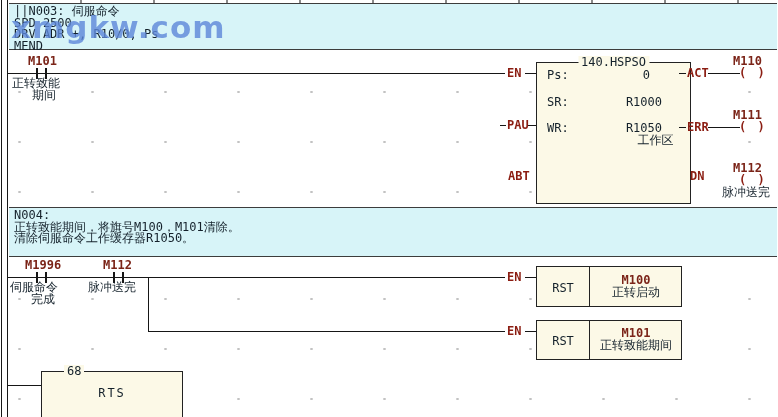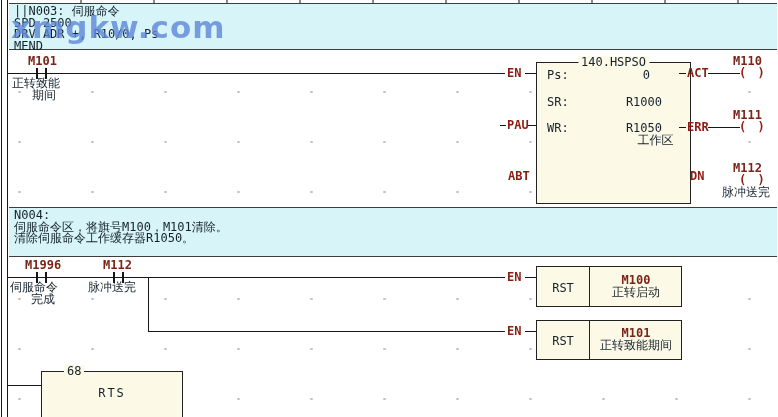--- a/index.html
+++ b/index.html
@@ -98,21 +98,21 @@
   <div class="abs dev" style="left:733px;top:55px;">M110</div>
   <div class="abs coilsym" style="left:739px;top:67px;">( )</div>
   <div class="abs dev" style="left:733px;top:109px;">M111</div>
   <div class="abs coilsym" style="left:739px;top:121px;">( )</div>
   <div class="abs dev" style="left:733px;top:162px;">M112</div>
   <div class="abs coilsym" style="left:739px;top:174px;">( )</div>
   <div class="abs cmt" style="left:722px;top:186px;">脉冲送完</div>
 
   <div class="band" style="top:207px;height:50px;">
     <div class="bline">N004:</div>
-    <div class="bline">伺服命令区，将旗号M100，M101清除。</div>
+    <div class="bline">正转致能期间，将旗号M100，M101清除。</div>
     <div class="bline">清除伺服命令工作缓存器R1050。</div>
   </div>
 
   <div class="grid" style="top:258px;height:159px;"></div>
 
   <div class="hw" style="left:8px;top:277px;width:497px;"></div>
   <div class="abs dev" style="left:25px;top:259px;">M1996</div>
   <div class="contact" style="left:36px;top:272px;">
     <span class="cbar"></span>
     <span class="cbar r"></span>

